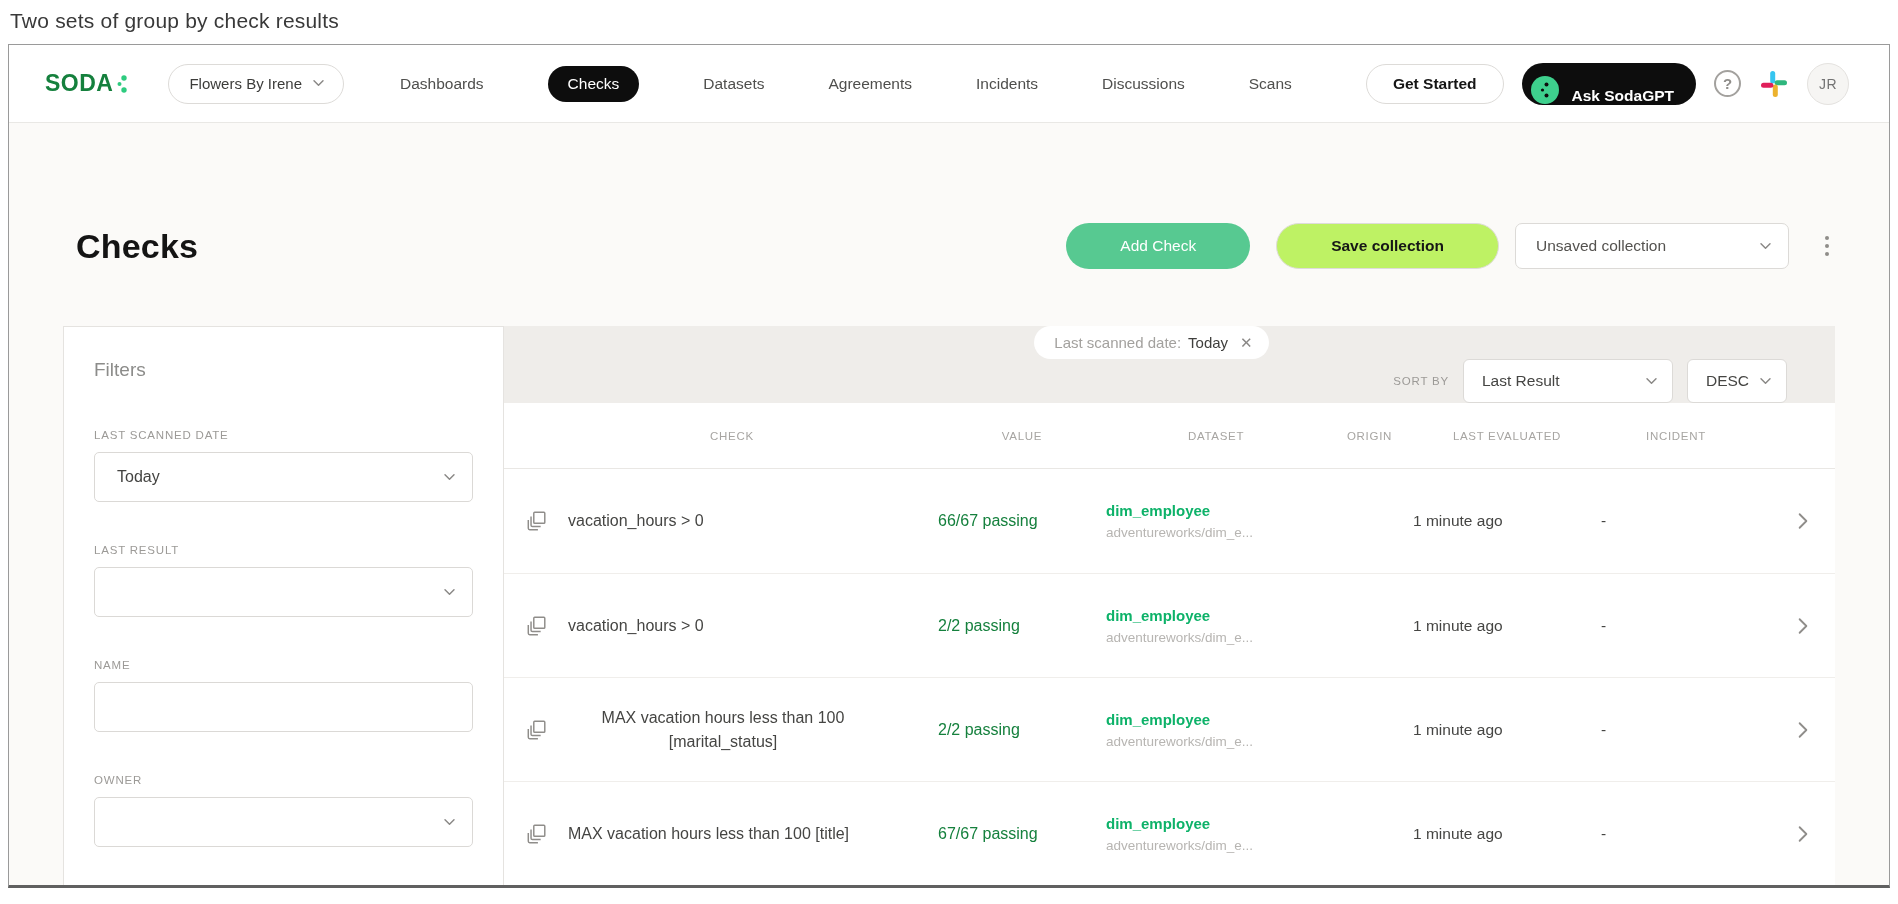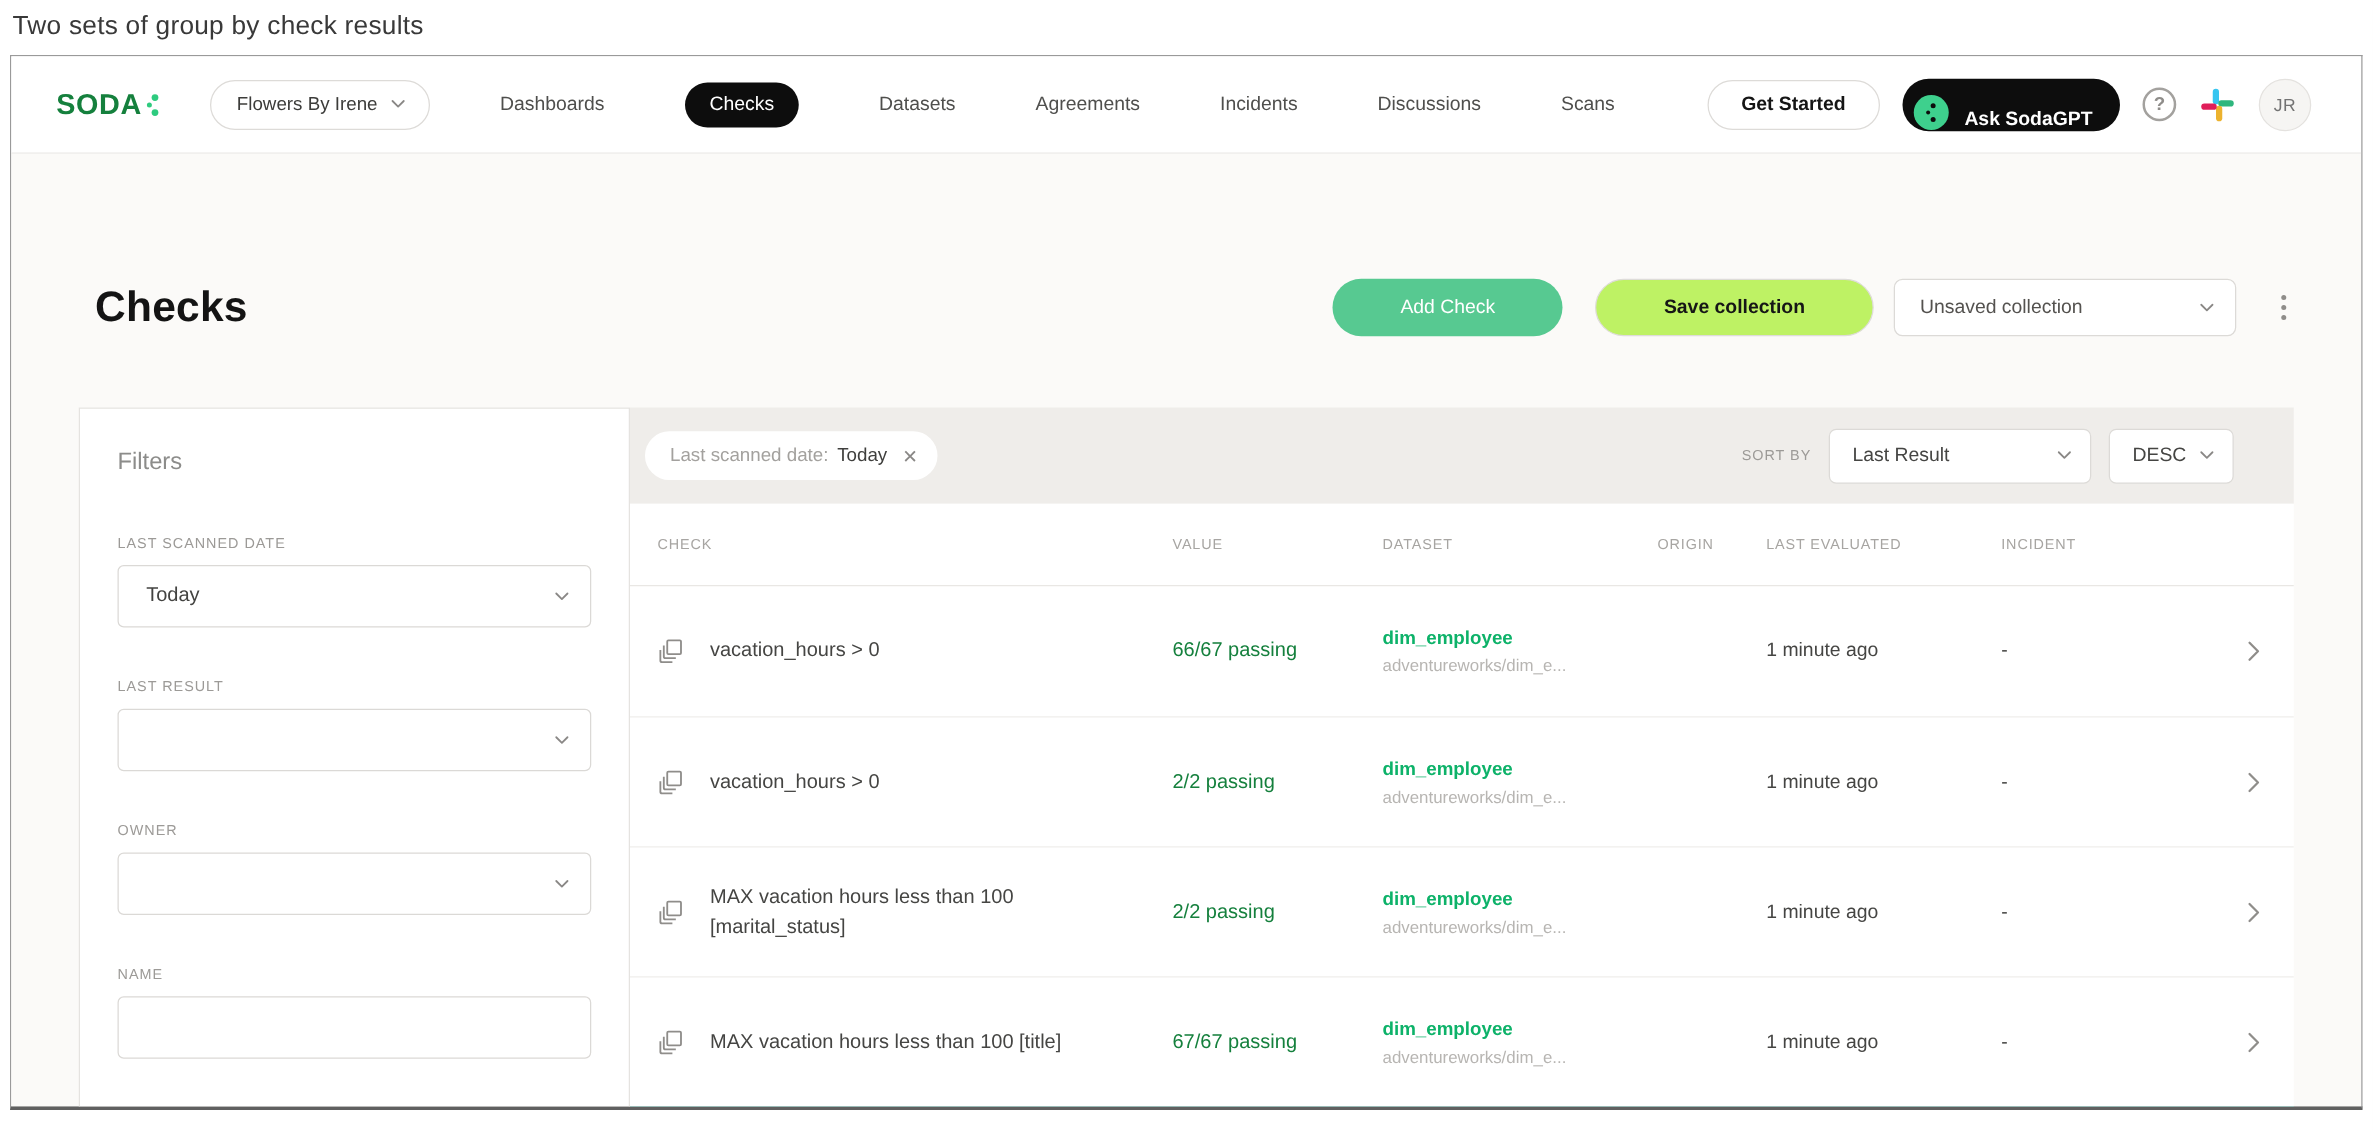--- a/index.html
+++ b/index.html
@@ -55,34 +55,34 @@
   .fgroup { margin-bottom:42px; }
   .flabel { font-size:11.5px; letter-spacing:.8px; color:#9c9a97; margin-bottom:11px; }
   .ffield { height:50px; border:1px solid #dbd9d6; border-radius:5px; background:#fff;
             display:flex; align-items:center; justify-content:space-between; padding:0 16px 0 22px;
             font-size:16px; color:#434341; }
 
   .chev-down { width:13px; height:9px; flex:none; }
 
   
   .results { flex:1; }
-  .toolbar { height:77px; background:#efedea; display:flex; align-items:center; padding:0 48px 0 12px; }
+  .toolbar { height:77px; background:#efedea; display:flex; align-items:center; padding:0 48px 0 12px;flex-direction:column; }
   .chip { height:39px; background:#fff; border-radius:20px; display:flex; align-items:center; padding:0 16px 0 20px; font-size:15px; }
   .chip-label { color:#a3a19e; }
   .chip-value { color:#3f3f3d; margin-left:7px; }
   .chip-close { color:#8a8886; margin-left:12px; font-size:15px; }
   .sort-group { margin-left:auto; display:flex; align-items:center; gap:14px; }
   .sort-by { font-size:11.5px; letter-spacing:.8px; color:#9c9a97; }
   .sort-select { height:44px; background:#fff; border:1px solid #dcdad7; border-radius:6px;
                  display:flex; align-items:center; justify-content:space-between;
                  padding:0 14px 0 18px; font-size:15.5px; color:#454543; }
   .sort-field-box { width:210px; }
   .sort-dir-box { width:100px; }
 
-  .table { background:#fff; border-bottom:1px solid #14b8a6; }
+  .table { background:#fff; border-bottom:1px solid #14b8a6;text-align:center; }
   .tgrid { display:grid; grid-template-columns:42px 370px 168px 220px 87px 188px 150px 1fr; padding:0 24px 0 22px; align-items:center; }
   .thead { height:66px; border-bottom:1px solid #e9e7e4; }
   .th { font-size:11.5px; letter-spacing:.7px; color:#a7a5a2; }
   .th-check { grid-column:1 / span 2; }
   .trow { min-height:104px; }
   .trow + .trow { border-top:1px solid #f0eeeb; }
   .cell { display:flex; align-items:center; }
   .icon-cell svg { display:block; }
   .name-cell span { font-size:16px; color:#454543; line-height:1.45; max-width:310px; display:inline-block; }
   .value-cell { font-size:16px; color:#15803d; }
@@ -189,33 +189,33 @@
           <div class="flabel">LAST RESULT</div>
           <div class="ffield">
             <span></span>
             <svg class="chev-down" viewBox="0 0 14 10">
               <polyline points="2,2 7,7 12,2" fill="none" stroke="#8a8886" stroke-width="1.6" stroke-linecap="round" stroke-linejoin="round"></polyline>
             </svg>
           </div>
         </div>
 
         <div class="fgroup">
+          <div class="flabel">NAME</div>
+          <div class="ffield">
+            <span></span>
+          </div>
+        </div>
+
+        <div class="fgroup">
           <div class="flabel">OWNER</div>
           <div class="ffield">
             <span></span>
             <svg class="chev-down" viewBox="0 0 14 10">
               <polyline points="2,2 7,7 12,2" fill="none" stroke="#8a8886" stroke-width="1.6" stroke-linecap="round" stroke-linejoin="round"></polyline>
             </svg>
-          </div>
-        </div>
-
-        <div class="fgroup">
-          <div class="flabel">NAME</div>
-          <div class="ffield">
-            <span></span>
           </div>
         </div>
 
       </aside>
 
       <section class="results">
 
         <div class="toolbar">
           <div class="chip">
             <span class="chip-label">Last scanned date:</span>

